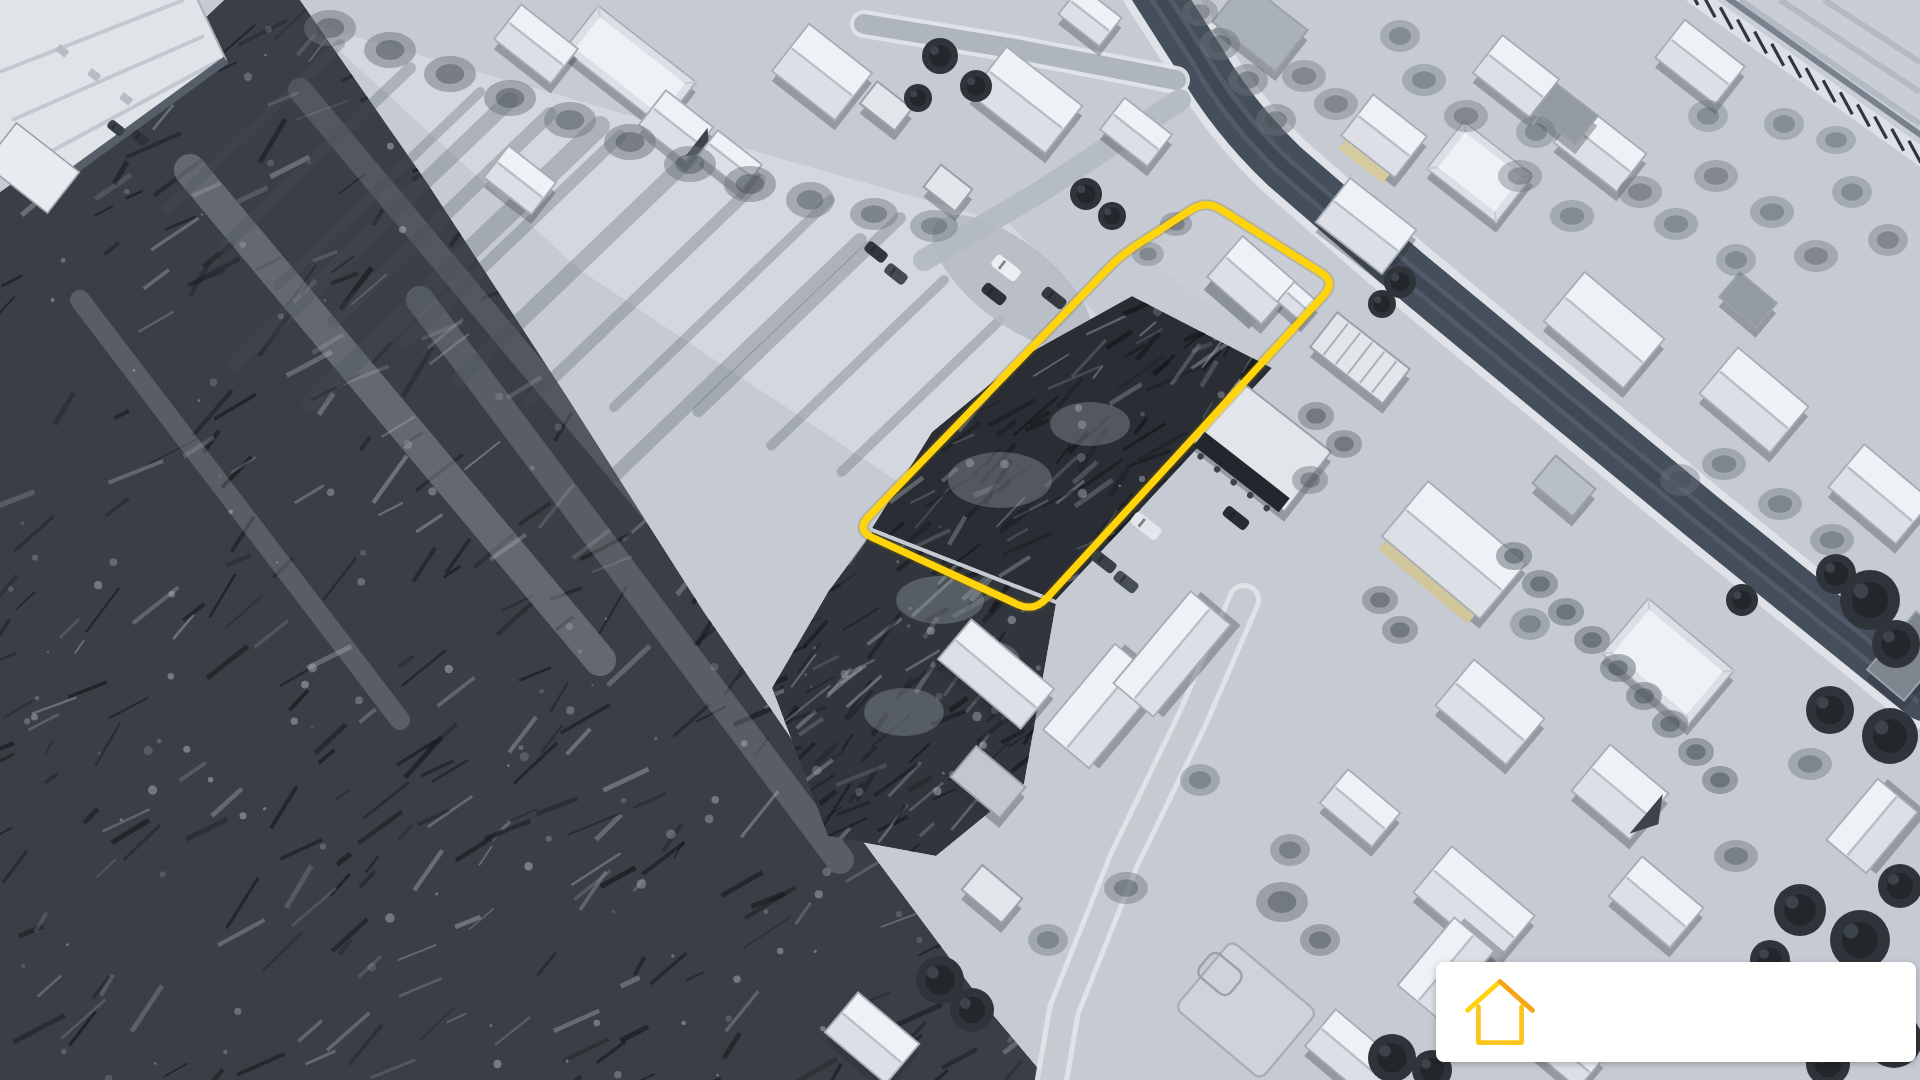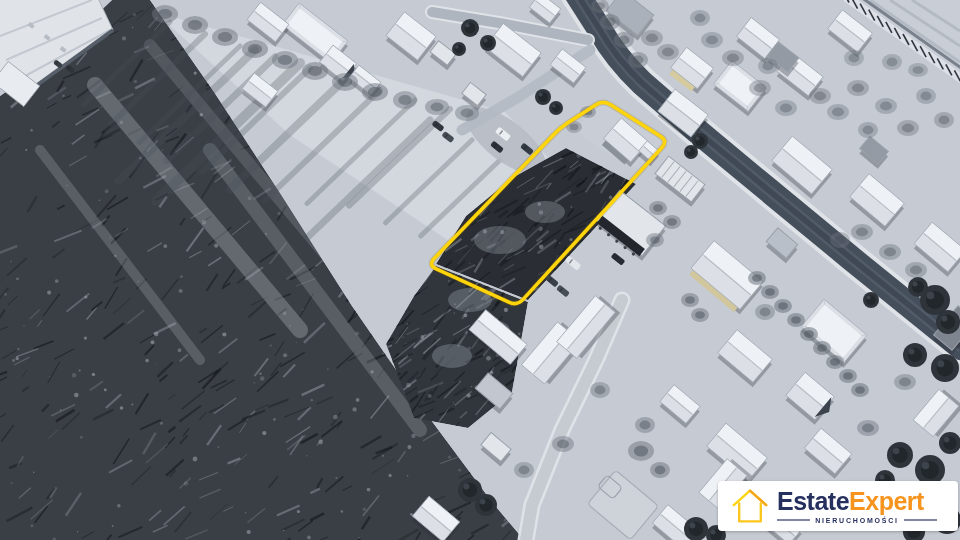--- a/index.html
+++ b/index.html
@@ -1659,22 +1659,14 @@
       <path d="M595.5,104.9 Q603,100 610.6,104.8 L660.4,136.2 Q668,141 661.9,147.6 L523.1,299.4 Q517,306 508.8,302.2 L436.2,268.8 Q428,265 434.2,258.5 L553.8,134.5 Q560,128 567.5,123.1 Z" fill="none" stroke="#8a6d00" stroke-width="5.6" opacity="0.25"></path>
       <path d="M595.5,104.9 Q603,100 610.6,104.8 L660.4,136.2 Q668,141 661.9,147.6 L523.1,299.4 Q517,306 508.8,302.2 L436.2,268.8 Q428,265 434.2,258.5 L553.8,134.5 Q560,128 567.5,123.1 Z" fill="none" stroke="#ffd40a" stroke-width="3.6" stroke-linejoin="round"></path>
     </svg>
 
   <div class="logo">
     <svg class="logo-icon" width="36" height="38" viewBox="0 0 40 42">
       <polyline points="2,20 20,4 38,20" fill="none" stroke="#ffd40a" stroke-width="2.6" stroke-linecap="round" stroke-linejoin="round"></polyline>
       <polyline points="20,4 38,20" fill="none" stroke="#f6a41c" stroke-width="2.6" stroke-linecap="round"></polyline>
       <path d="M8,18 V38 H32 V18" fill="none" stroke="#fdc61c" stroke-width="2.6" stroke-linecap="round" stroke-linejoin="round"></path>
     </svg>
-    <div class="logo-text">
-      <div class="brand"><span class="navy">Estate</span><span class="orange">Expert</span></div>
-      <div class="sub">
-        <span class="l"></span>
-        <span class="t">NIERUCHOMOŚCI</span>
-        <span class="l"></span>
-      </div>
-    </div>
   </div>
 </div>
 
 </body></html>

